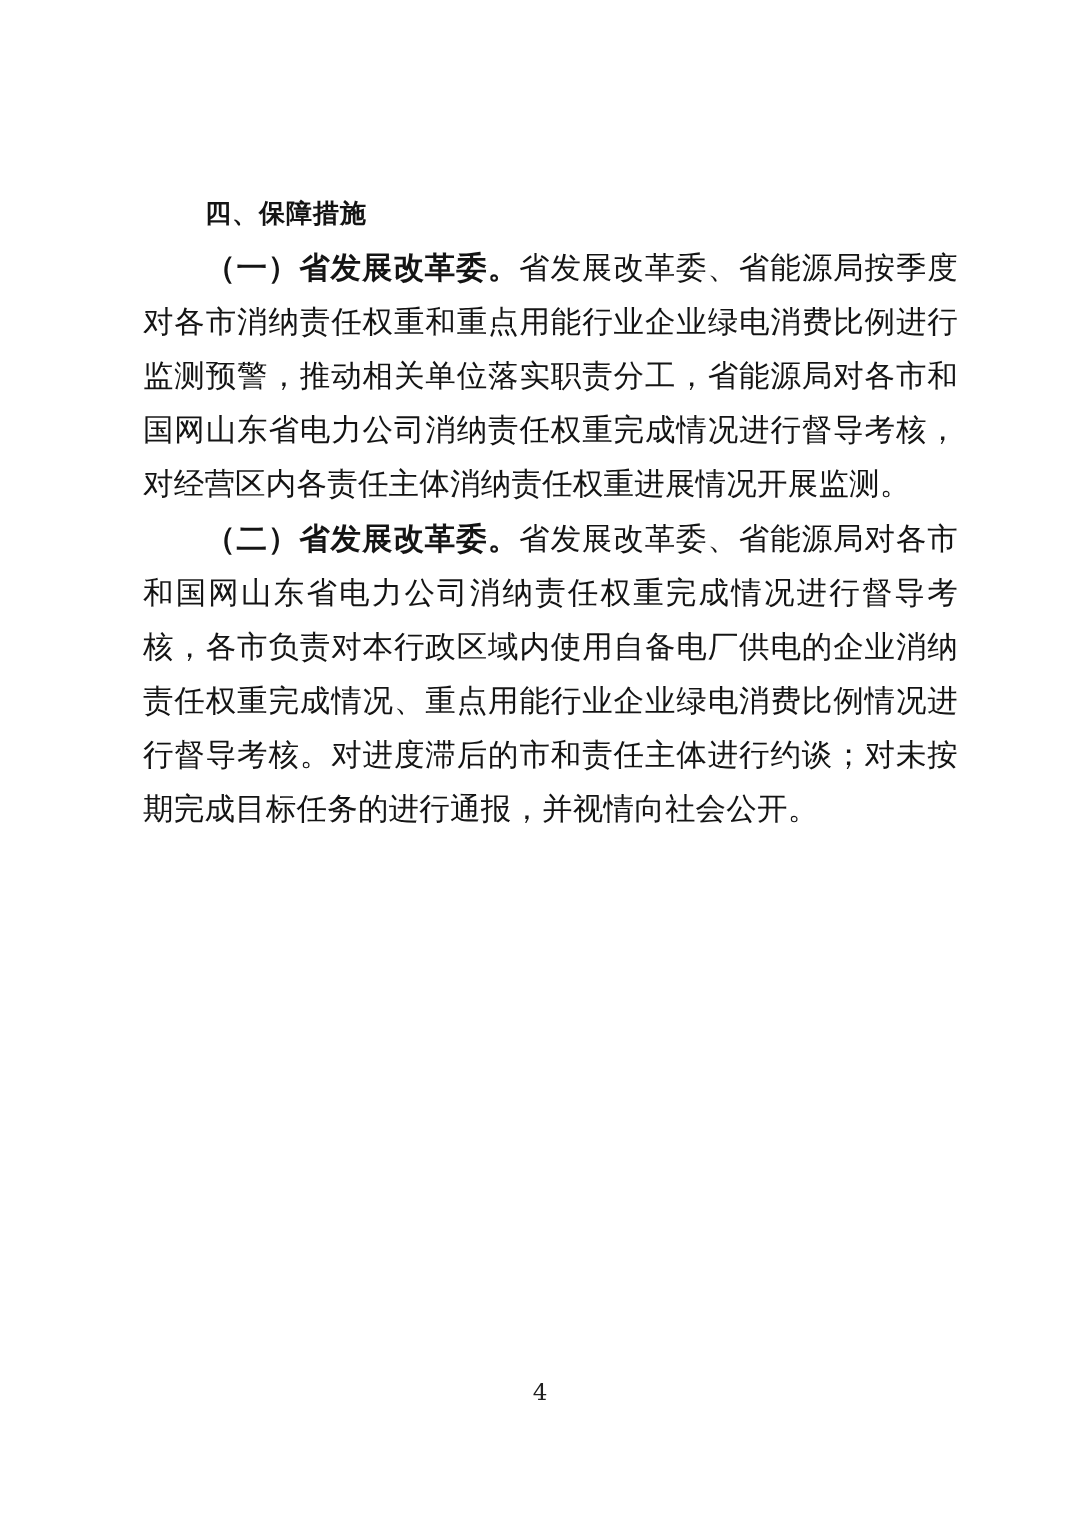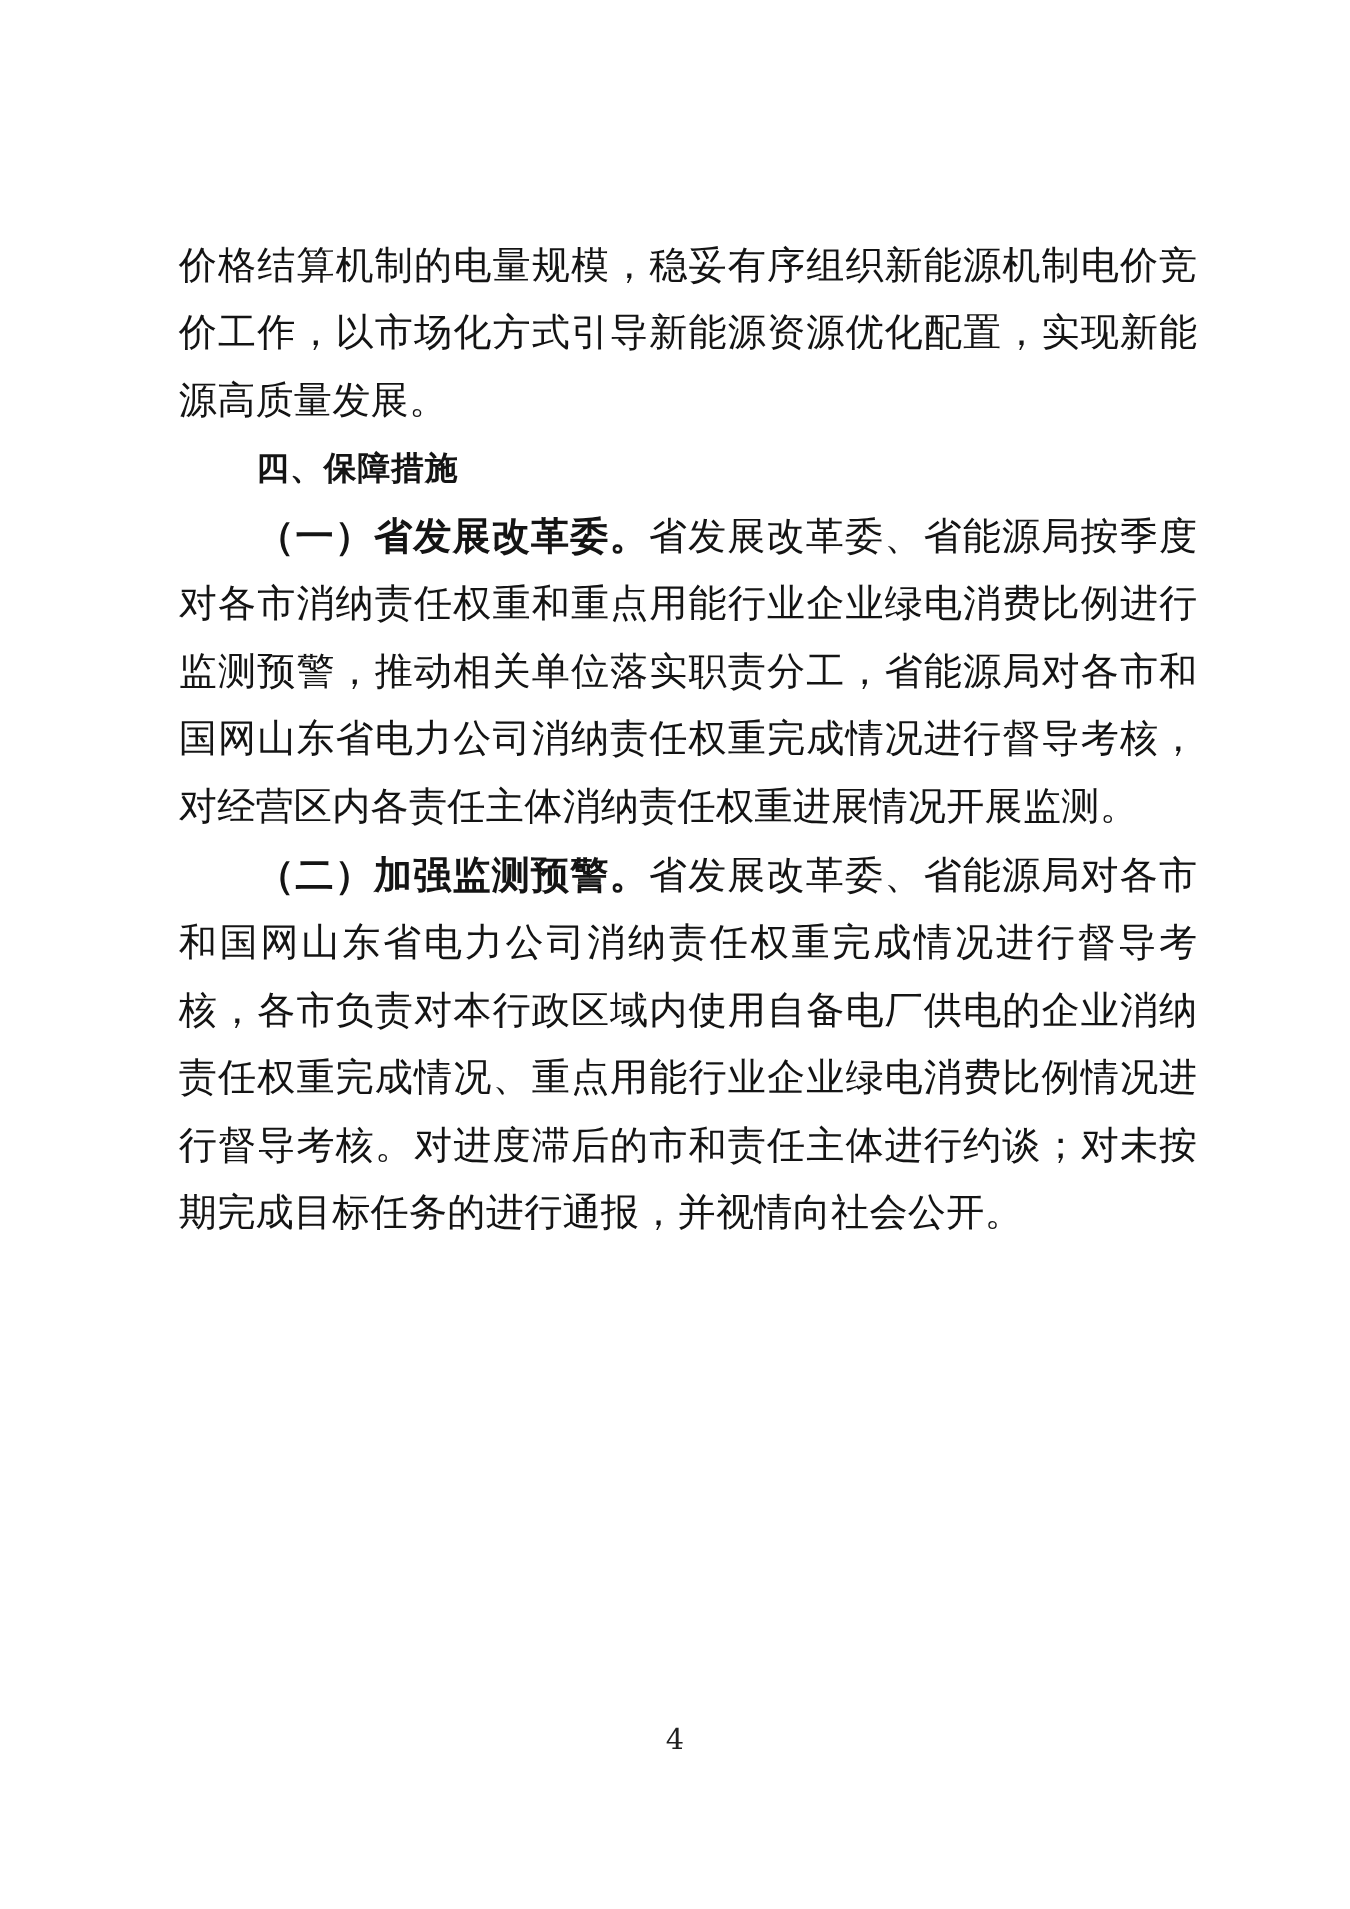--- a/index.html
+++ b/index.html
@@ -57,33 +57,30 @@
     font-family: "DejaVu Serif", "Liberation Serif", serif;
     color: #202020;
   }
 </style>
 </head>
 <body>
 
 <div class="page">
   <div class="content">
 
-    <p class="para">
-      <span>价格结算机制的电量规模，稳妥有序组织新能源机制电价竞价工作，以市场化方式引导新能源资源优化配置，实现新能源高质量发展。</span>
-    </p>
 
 
     <p class="heading">
       <span>四、保障措施</span>
     </p>
 
     <p class="para indent">
       <span class="lead">（一）省发展改革委。</span><span>省发展改革委、省能源局按季度对各市消纳责任权重和重点用能行业企业绿电消费比例进行监测预警，推动相关单位落实职责分工，省能源局对各市和国网山东省电力公司消纳责任权重完成情况进行督导考核，对经营区内各责任主体消纳责任权重进展情况开展监测。</span>
     </p>
 
     <p class="para indent">
-      <span class="lead">（二）加强监测预警。</span><span>省发展改革委、省能源局对各市和国网山东省电力公司消纳责任权重完成情况进行督导考核，各市负责对本行政区域内使用自备电厂供电的企业消纳责任权重完成情况、重点用能行业企业绿电消费比例情况进行督导考核。对进度滞后的市和责任主体进行约谈；对未按期完成目标任务的进行通报，并视情向社会公开。</span>
+      <span class="lead">（二）省发展改革委。</span><span>省发展改革委、省能源局对各市和国网山东省电力公司消纳责任权重完成情况进行督导考核，各市负责对本行政区域内使用自备电厂供电的企业消纳责任权重完成情况、重点用能行业企业绿电消费比例情况进行督导考核。对进度滞后的市和责任主体进行约谈；对未按期完成目标任务的进行通报，并视情向社会公开。</span>
     </p>
 
   </div>
 
   <div class="page-number">4</div>
 </div>
 
 </body></html>

